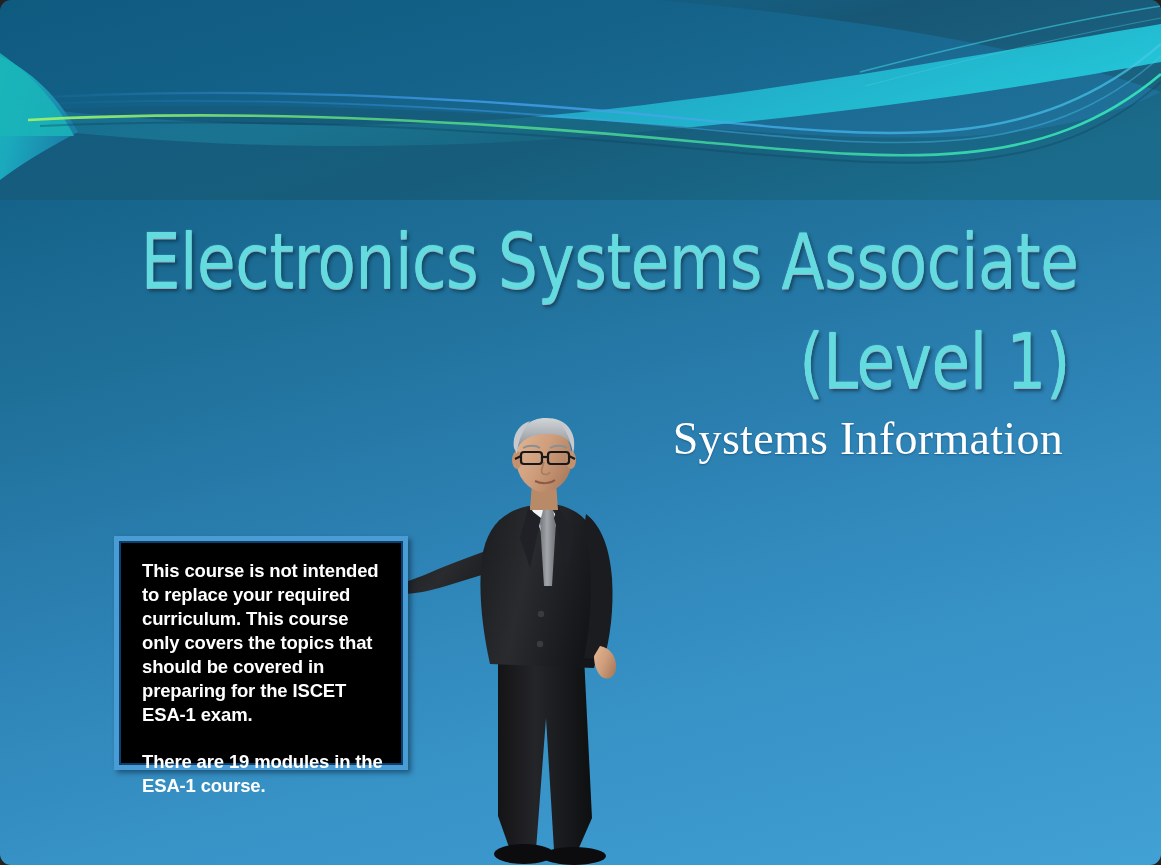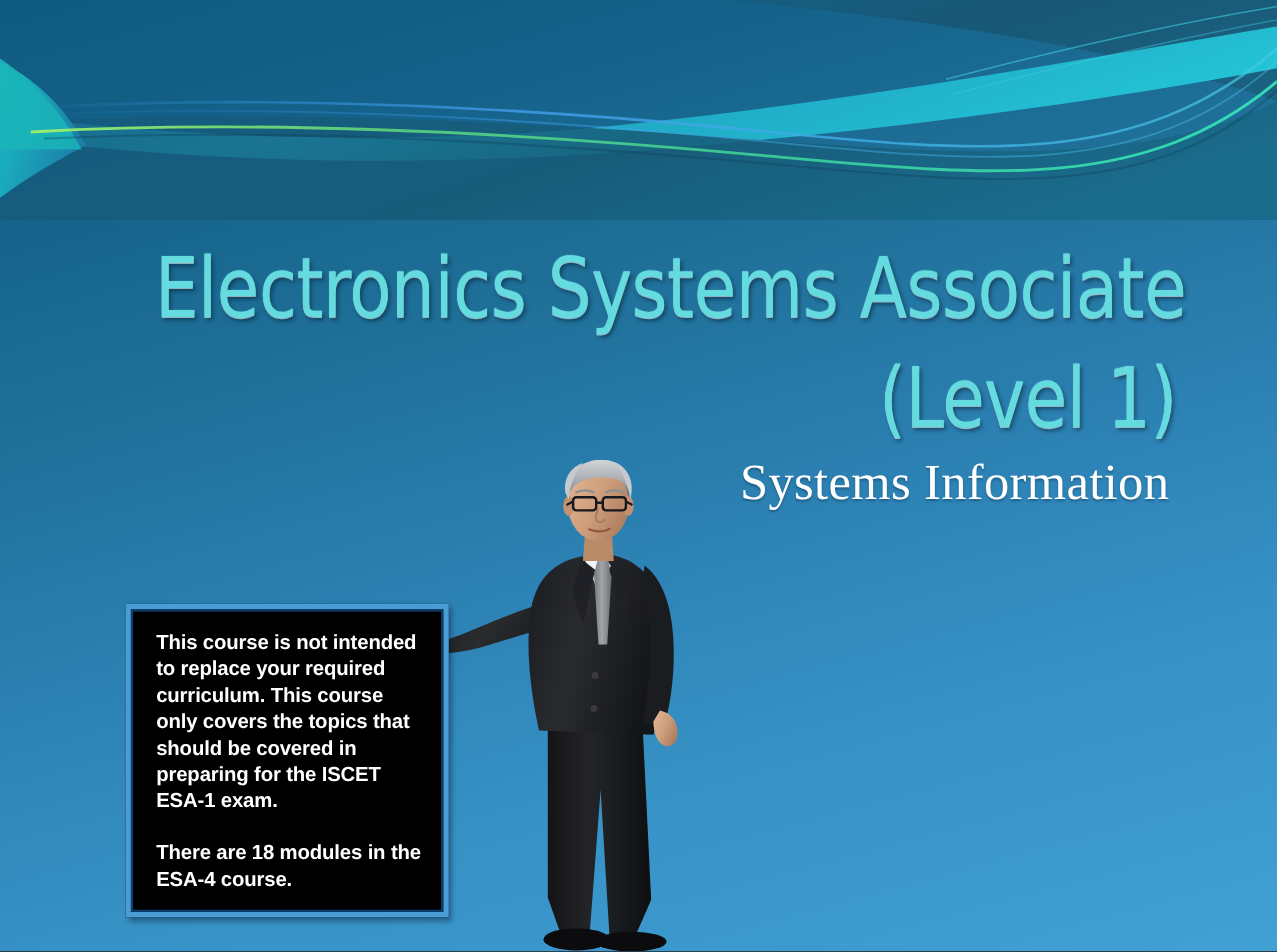--- a/index.html
+++ b/index.html
@@ -17,20 +17,21 @@
     width: 1161px;
     height: 865px;
     overflow: hidden;
     background: linear-gradient(165deg,
                 #0f5a7f 0%,
                 #14628a 16%,
                 #1f7099 34%,
                 #2c81b3 55%,
                 #3792c6 75%,
                 #41a0d4 100%);
+    border-radius: 11px;
   }
 
   
   .wave-layer {
     position: absolute;
     top: 0; left: 0;
     width: 1161px;
     height: 200px;
     pointer-events: none;
   }
@@ -73,23 +74,23 @@
     color: #ffffff;
     letter-spacing: 0.3px;
     white-space: nowrap;
     text-shadow: 0 1px 2px rgba(0,30,55,0.35);
   }
 
   
   .callout {
     position: absolute;
     left: 114px;
-    top: 549px;
+    top: 536px;
     width: 294px;
-    height: 285px;
+    height: 234px;
     background: #000000;
     border: 5px solid #4a9cd4;
     box-sizing: border-box;
     box-shadow: 3px 3px 5px rgba(0,20,40,0.45);
     z-index: 6;
   }
   .callout-inner {
     position: absolute;
     inset: 0;
     border: 2px solid #0c3f6e;
@@ -272,17 +273,17 @@
     <path d="M 172,30 C 177,27 185,27 189,30" fill="none" stroke="#8b8f93" stroke-width="2"></path>
 
     <path d="M 166,44 C 164,50 162,54 165,56 C 168,57 171,56 172,54" fill="none" stroke="#a97a5b" stroke-width="1.6"></path>
 
     <path d="M 157,63 C 163,66 172,66 177,62" fill="none" stroke="#8c5a44" stroke-width="2"></path>
   </svg>
 
   <div class="callout">
     <div class="callout-inner">
       <p class="first-para">This course is not intended to replace your required curriculum. This course only covers the topics that should be covered in preparing for the ISCET ESA-1 exam.</p>
-      <p class="second-para">There are 18 modules in the ESA-4 course.</p>
+      <p class="second-para">There are 19 modules in the ESA-1 course.</p>
     </div>
   </div>
 
 </div>
 
 </body></html>

